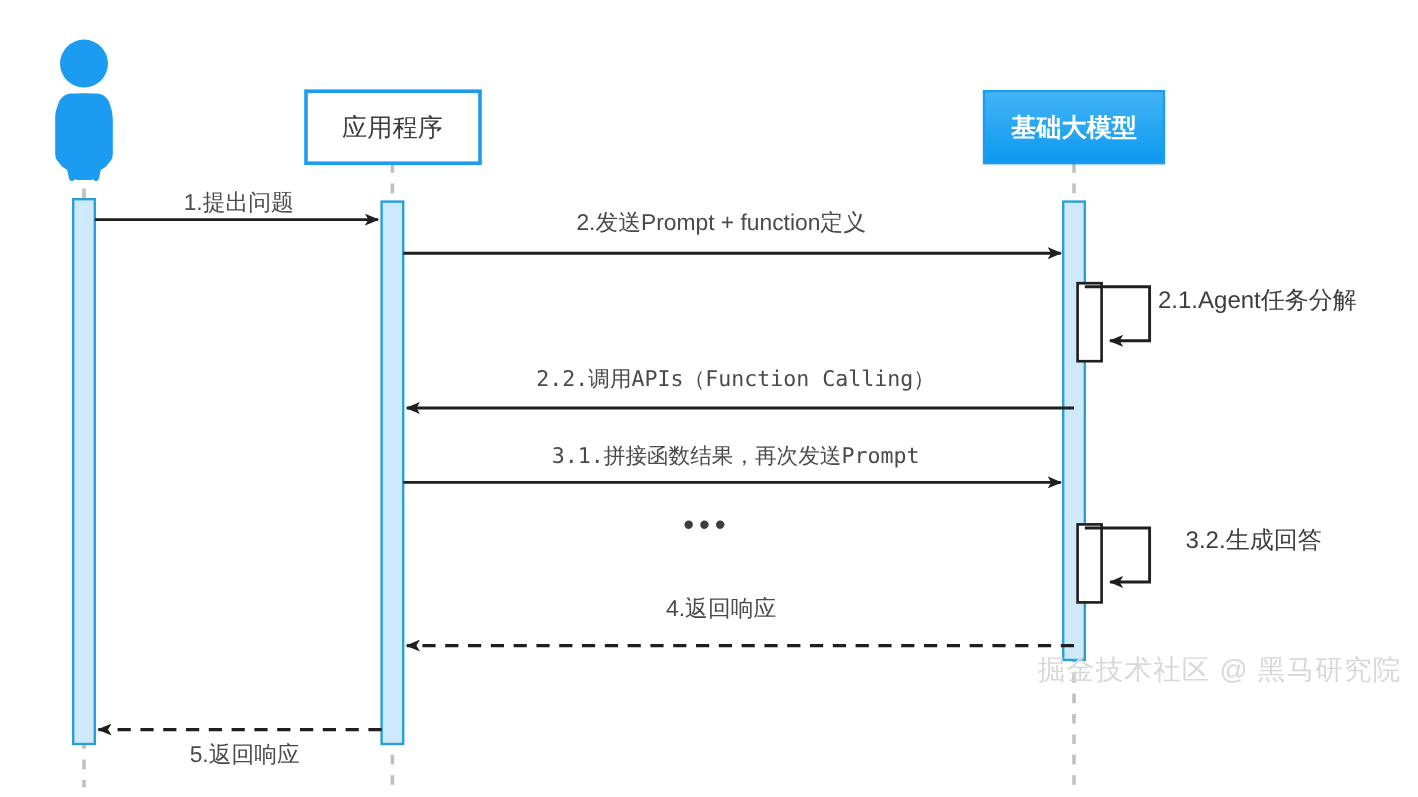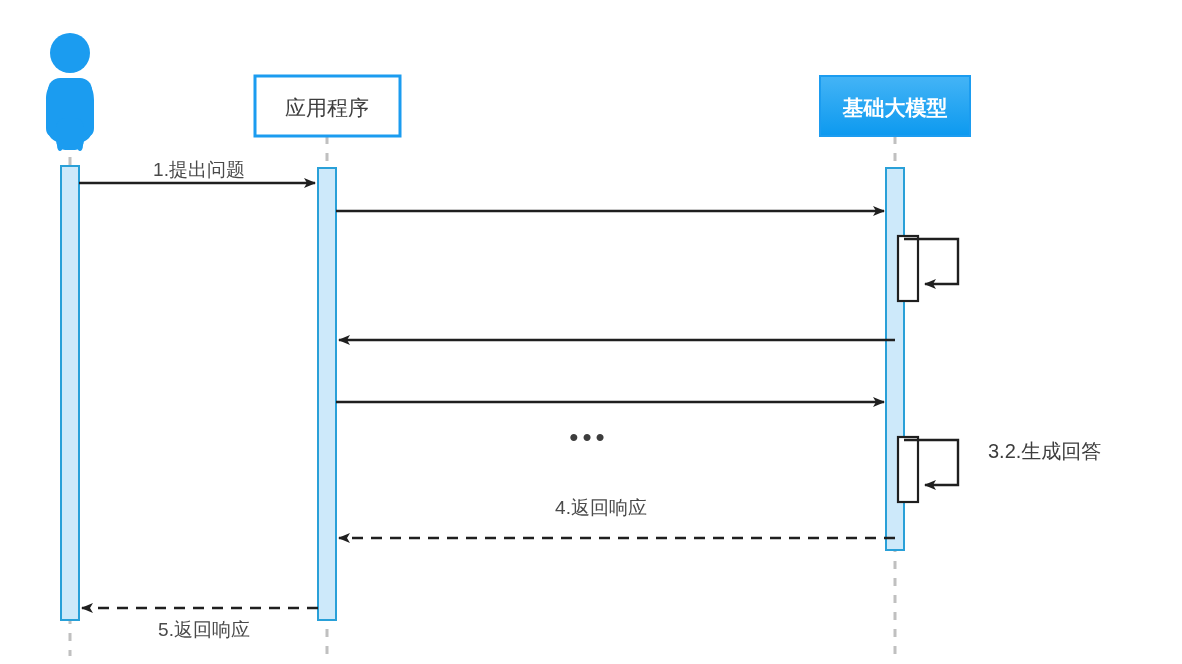--- a/index.html
+++ b/index.html
@@ -166,26 +166,31 @@
       <path d="M904,440 L958,440 L958,485 L925,485" fill="none" stroke="#1f1f1f" stroke-width="2.4" marker-end="url(#arrowSolidLeft)"></path>
     </g>
   </svg>
 
   <div class="lbl header-label" style="left:327px; top:107px;">应用程序</div>
 
   <div class="lbl header-label inverse" style="left:895px; top:107px;font-weight:bold;">基础大模型</div>
 
   <div class="lbl msg-label" style="left:199px; top:160px;">1.提出问题</div>
 
+  <div class="lbl msg-label" style="left:601px; top:177px;">2.发送Prompt + function定义</div>
 
+  <div class="lbl msg-label mono" style="left:613px; top:308px;">2.2.调用APIs（Function Calling）</div>
 
+  <div class="lbl msg-label mono" style="left:613px; top:372px;">3.1.拼接函数结果，再次发送Prompt</div>
 
   <div class="lbl msg-label" style="left:601px; top:498px;">4.返回响应</div>
 
   <div class="lbl msg-label" style="left:204px; top:620px;">5.返回响应</div>
 
+  <div class="lbl note-label" style="left:965px; top:241px;">2.1.Agent任务分解</div>
 
   <div class="lbl note-label" style="left:988px; top:441px;">3.2.生成回答</div>
 
   <div class="lbl ellipsis-label" style="left:589px; top:424px;">•••</div>
 
+  <div class="watermark">掘金技术社区 @ 黑马研究院</div>
 
 </div>
 
 </body></html>

